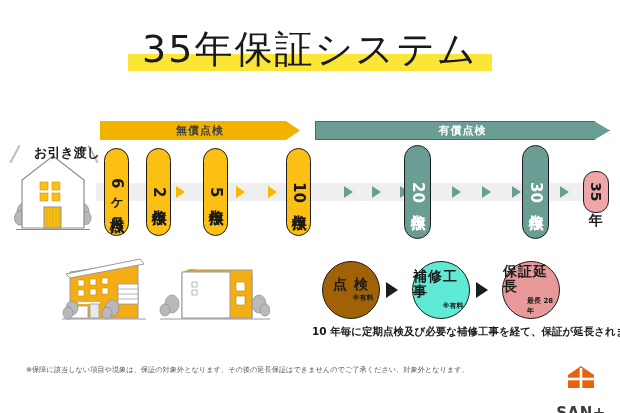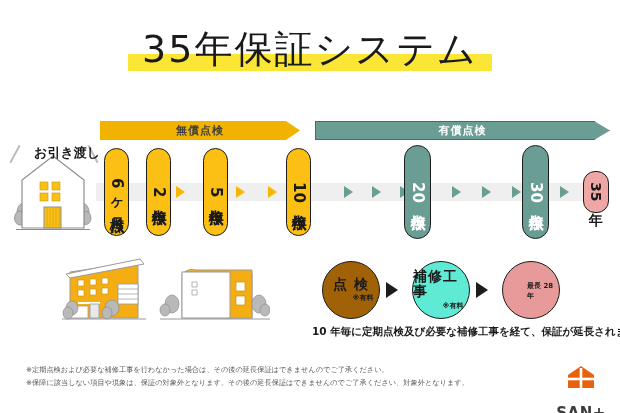--- a/index.html
+++ b/index.html
@@ -294,26 +294,26 @@
     <span class="c-main">点 検</span>
     <span class="c-sub">※有料</span>
   </div>
   <span class="blk-arrow" style="left:386px;"></span>
   <div class="circle c2">
     <span class="c-main">補修工事</span>
     <span class="c-sub">※有料</span>
   </div>
   <span class="blk-arrow" style="left:476px;"></span>
   <div class="circle c3">
+    <span class="c-main">保証延長</span>
     <span class="c-sub">最長 28 年</span>
   </div>
   <div class="flow-caption">10 年毎に定期点検及び必要な補修工事を経て、保証が延長されます。</div>
 
   <div class="notes">
-    <div class="note">※定期点検および必要な補修工事を行わなかった場合は、その後の延長保証はできませんのでご了承ください。</div>
     <div class="note">※保障に該当しない項目や現象は、保証の対象外となります。その後の延長保証はできませんのでご了承ください、対象外となります。</div>
   </div>
 
   <div class="logo">
     <svg width="26" height="22" viewBox="0 0 26 22">
       <polygon points="13,0 26,9 26,22 0,22 0,9" fill="#e8620d"></polygon>
       <g stroke="#ffffff" stroke-width="2.6">
         <line x1="13" y1="2" x2="13" y2="22"></line>
         <line x1="0" y1="13" x2="26" y2="13"></line>
       </g>

